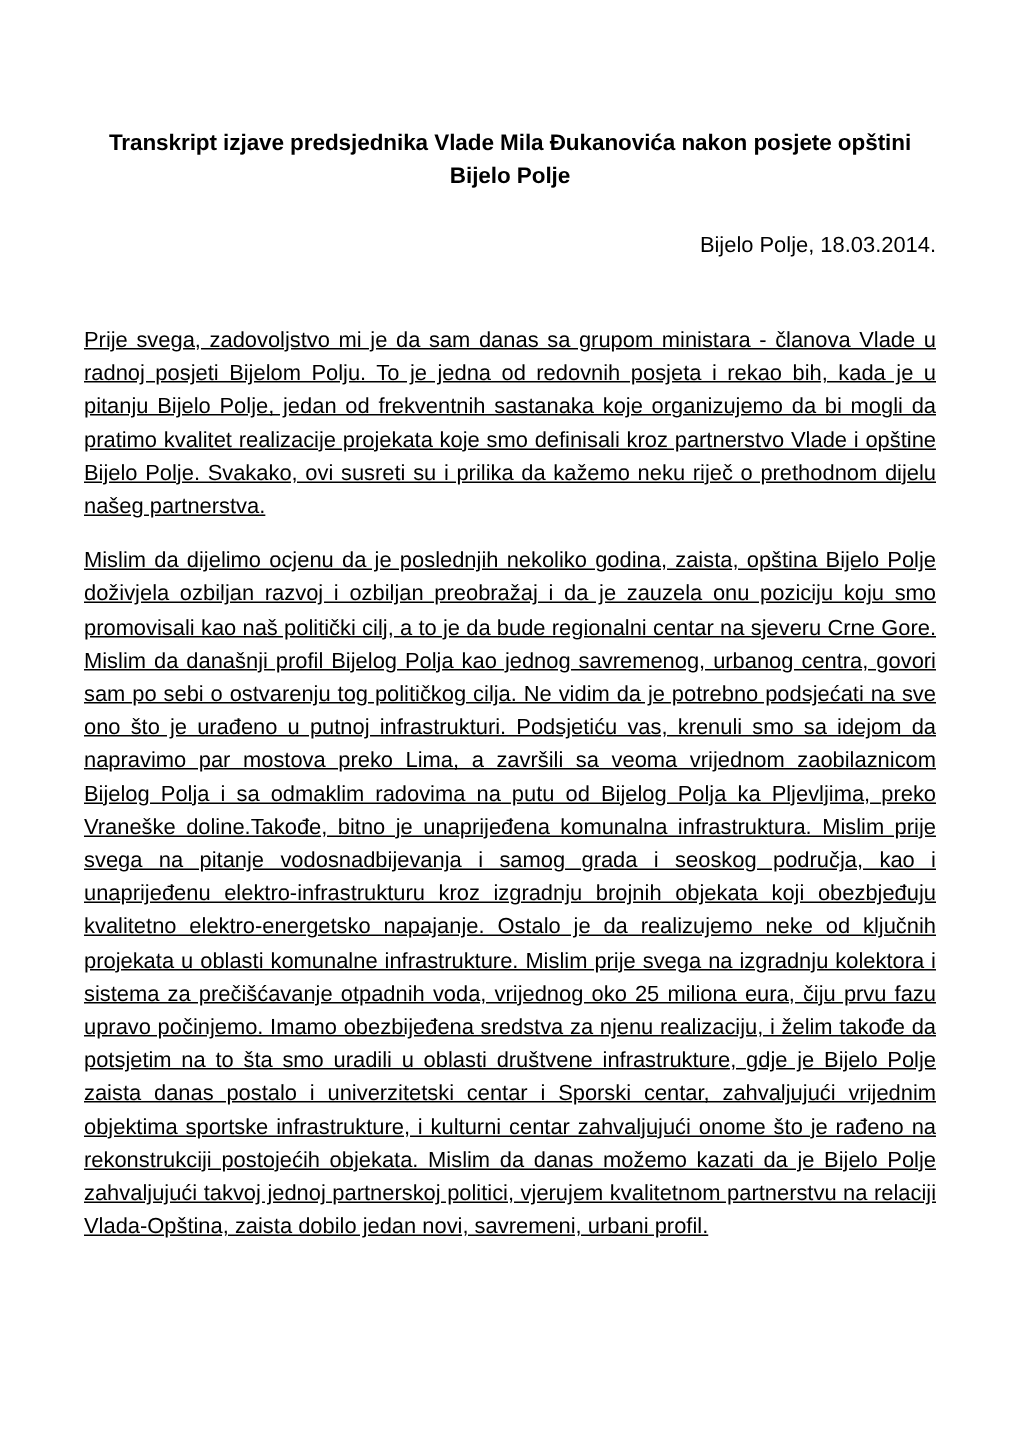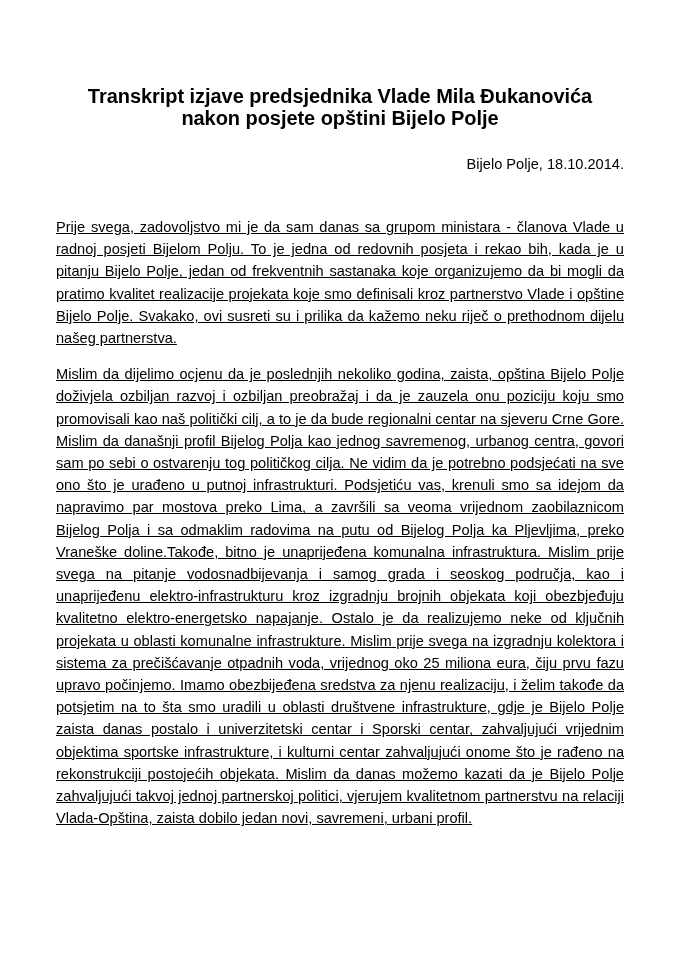--- a/index.html
+++ b/index.html
@@ -24,21 +24,21 @@
   }
   .content {
     position: absolute;
     left: 56px;
     top: 0;
     width: 568px;
   }
   .doc-title {
     margin: 0;
     padding-top: 85px;
-    font-size: 20px;
+    font-size: 15px;
     font-weight: bold;
     line-height: 22px;
     text-align: center;
     letter-spacing: -0.05px;
   }
   .dateline {
     margin: 0;
     padding-top: 24px;
     font-size: 14.6px;
     line-height: 22px;
@@ -62,21 +62,21 @@
   }
 </style>
 </head>
 <body>
 
 <div class="page">
   <div class="content">
 
     <h1 class="doc-title">Transkript izjave predsjednika Vlade Mila Đukanovića nakon posjete opštini Bijelo Polje</h1>
 
-    <div class="dateline">Bijelo Polje, 18.10.2014.</div>
+    <div class="dateline">Bijelo Polje, 18.03.2014.</div>
 
     <div class="body-text">
       <p class="para">Prije svega, zadovoljstvo mi je da sam danas sa grupom ministara - članova Vlade u radnoj posjeti Bijelom Polju. To je jedna od redovnih posjeta i rekao bih, kada je u pitanju Bijelo Polje, jedan od frekventnih sastanaka koje organizujemo da bi mogli da pratimo kvalitet realizacije projekata koje smo definisali kroz partnerstvo Vlade i opštine Bijelo Polje. Svakako, ovi susreti su i prilika da kažemo neku riječ o prethodnom dijelu našeg partnerstva.</p>
       <p class="para">Mislim da dijelimo ocjenu da je poslednjih nekoliko godina, zaista, opština Bijelo Polje doživjela ozbiljan razvoj i ozbiljan preobražaj i da je zauzela onu poziciju koju smo promovisali kao naš politički cilj, a to je da bude regionalni centar na sjeveru Crne Gore. Mislim da današnji profil Bijelog Polja kao jednog savremenog, urbanog centra, govori sam po sebi o ostvarenju tog političkog cilja. Ne vidim da je potrebno podsjećati na sve ono što je urađeno u putnoj infrastrukturi. Podsjetiću vas, krenuli smo sa idejom da napravimo par mostova preko Lima, a završili sa veoma vrijednom zaobilaznicom Bijelog Polja i sa odmaklim radovima na putu od Bijelog Polja ka Pljevljima, preko Vraneške doline.Takođe, bitno je unaprijeđena komunalna infrastruktura. Mislim prije svega na pitanje vodosnadbijevanja i samog grada i seoskog područja, kao i unaprijeđenu elektro-infrastrukturu kroz izgradnju brojnih objekata koji obezbjeđuju kvalitetno elektro-energetsko napajanje. Ostalo je da realizujemo neke od ključnih projekata u oblasti komunalne infrastrukture. Mislim prije svega na izgradnju kolektora i sistema za prečišćavanje otpadnih voda, vrijednog oko 25 miliona eura, čiju prvu fazu upravo počinjemo. Imamo obezbijeđena sredstva za njenu realizaciju, i želim takođe da potsjetim na to šta smo uradili u oblasti društvene infrastrukture, gdje je Bijelo Polje zaista danas postalo i univerzitetski centar i Sporski centar, zahvaljujući vrijednim objektima sportske infrastrukture, i kulturni centar zahvaljujući onome što je rađeno na rekonstrukciji postojećih objekata. Mislim da danas možemo kazati da je Bijelo Polje zahvaljujući takvoj jednoj partnerskoj politici, vjerujem kvalitetnom partnerstvu na relaciji Vlada-Opština, zaista dobilo jedan novi, savremeni, urbani profil.</p>
     </div>
 
   </div>
 </div>
 
 </body></html>

